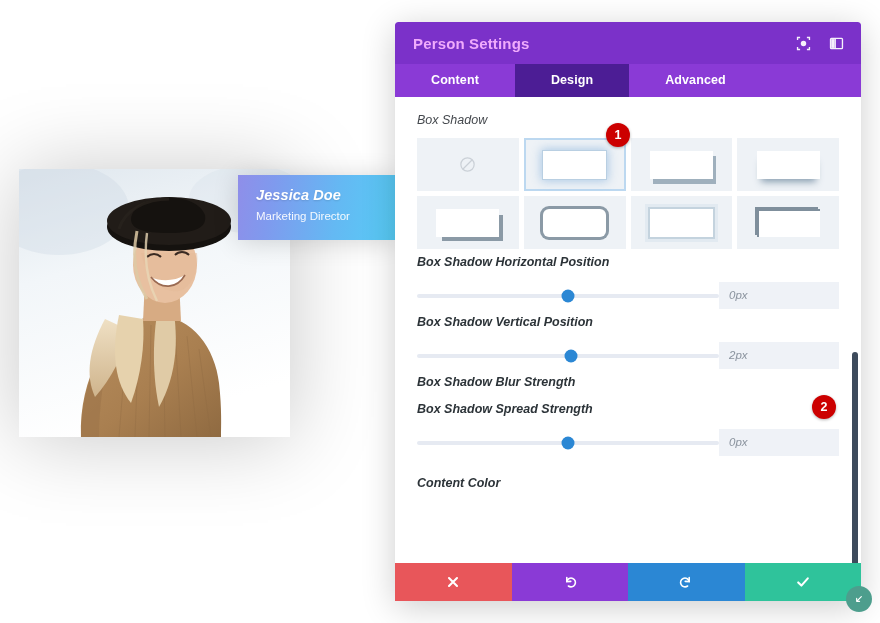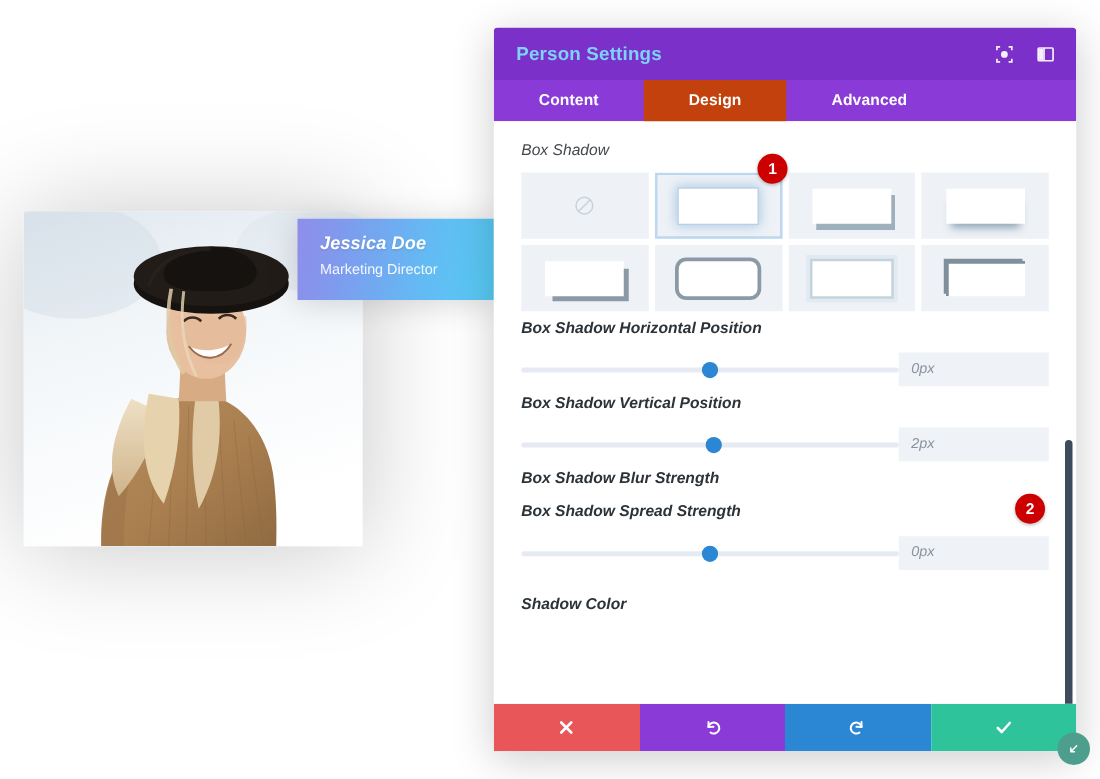--- a/index.html
+++ b/index.html
@@ -52,31 +52,31 @@
     border-radius: 3px 3px 0 0;
     overflow: hidden;
   }
   .panel-head {
     background: #7b31c9;
     height: 42px; flex: 0 0 42px;
     display: flex; align-items: center;
     padding: 0 16px 0 18px;
     border-radius: 3px 3px 0 0;
   }
-  .panel-title { color:#7dd3fc; font-size:15px; font-weight:bold; flex:1; letter-spacing:.15px;}
+  .panel-title { color:#f0abfc; font-size:15px; font-weight:bold; flex:1; letter-spacing:.15px;}
   .head-icons { display:flex; gap: 16px; align-items:center; }
   .hicon { width:17px; height:17px; opacity:.93; cursor:pointer; }
 
   .tabs { background:#8a3ad6; height:33px; flex:0 0 33px; display:flex; }
   .tab {
     padding: 0 36px; height:49px; line-height:33px;
     color:#fff; font-size:12.5px; font-weight:bold; cursor:pointer;
     letter-spacing:.1px;
   }
-  .tab.active { background:#c2410c; }
+  .tab.active { background:#4c1d95; }
 
   .panel-body {
     flex: 1 1 auto; position: relative;
     background:#fff; overflow:hidden;
     padding: 16px 22px 0 22px;
     font-style: italic;
   }
   .section-label {
     font-size: 12.5px; color:#45494e; margin-bottom: 11px;
   }
@@ -312,21 +312,21 @@
       <div class="srow">
         <div class="field-label">Box Shadow Spread Strength</div>
         <div class="srow-ctl">
           <div class="track">
             <div class="thumb" style="left:50%"></div>
           </div>
           <div class="valbox">0px</div>
         </div>
       </div>
 
-      <div class="shadow-color-label">Shadow Color</div>
+      <div class="shadow-color-label">Content Color</div>
 
       <div class="scrollbar"></div>
     </div>
 
     <div class="actions">
       <div class="act cancel">
         <svg viewBox="0 0 20 20" stroke="#fff" stroke-width="2.6" stroke-linecap="round">
           <path d="M5 5 L15 15 M15 5 L5 15"></path>
         </svg>
       </div>

